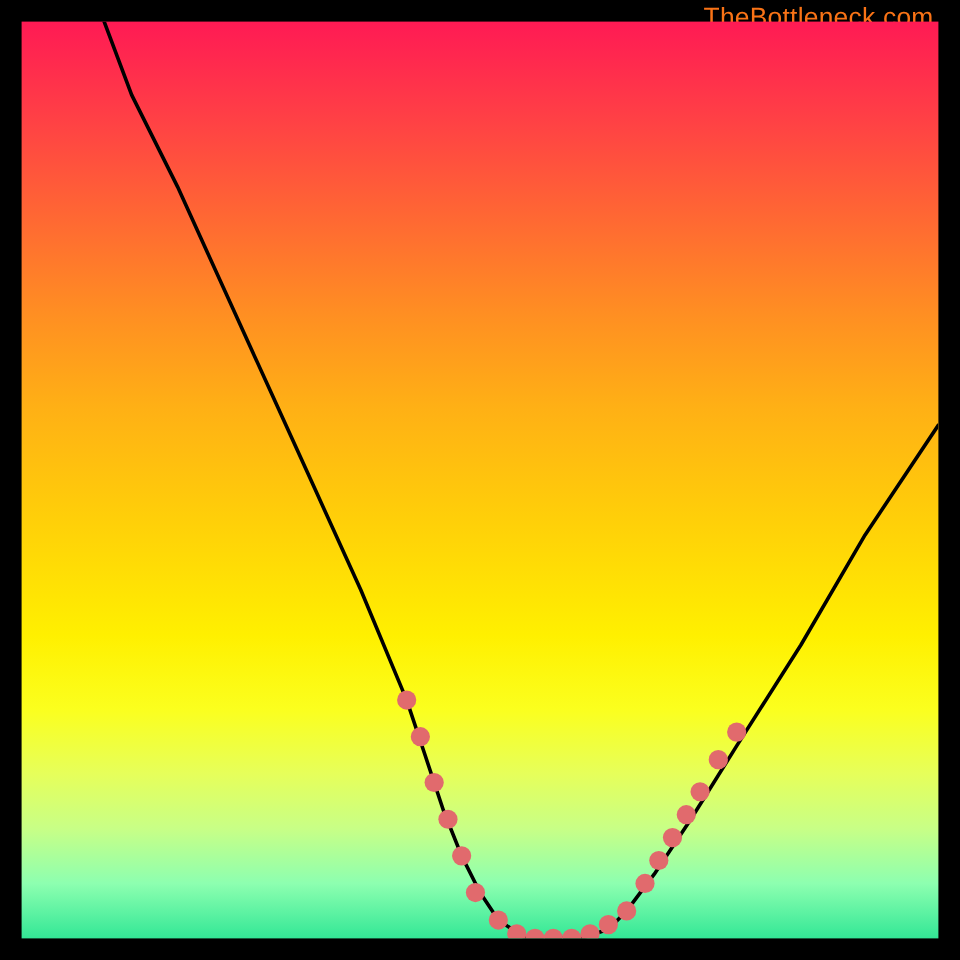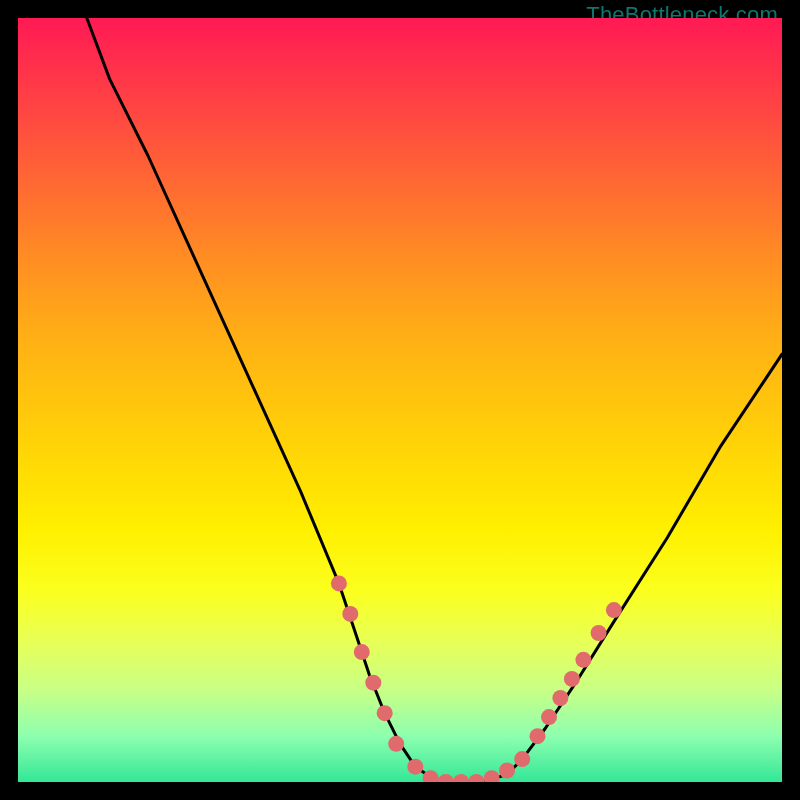--- a/index.html
+++ b/index.html
@@ -23,21 +23,21 @@
     #8dffb0 94%,
     #33e796 100%
   );
   overflow: hidden;
 }
 .watermark {
   position: absolute;
   top: 2px; right: 22px;
   font-size: 22px;
   font-weight: 500;
-  color: #0f766e;
+  color: #f97316;
   letter-spacing: 0.2px;
 }
 svg.curve { position: absolute; left: 0; top: 0; }
 </style>
 </head>
 <body>
 
 <div class="frame">
   <div class="watermark">TheBottleneck.com</div>
   <div class="plot-area">

